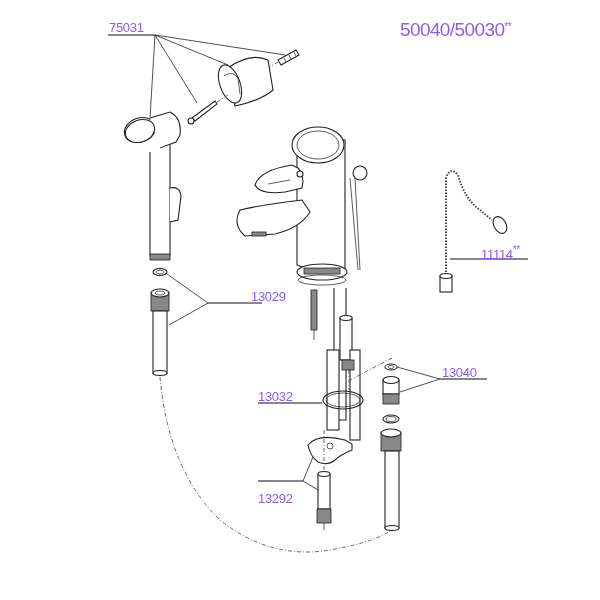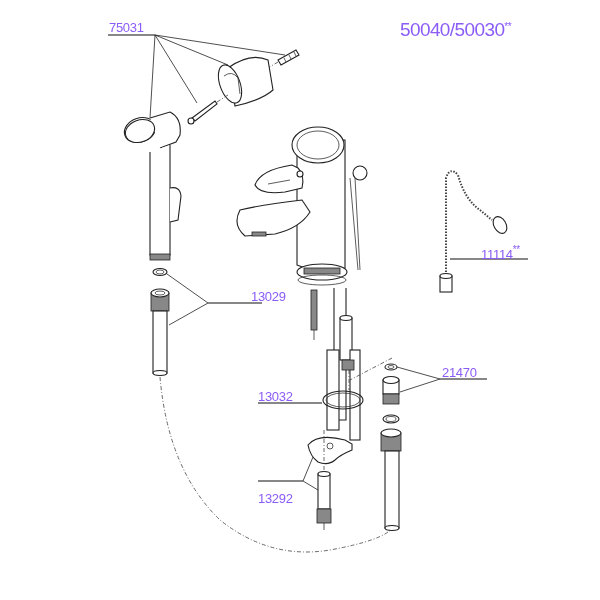--- a/index.html
+++ b/index.html
@@ -175,21 +175,21 @@
 
   <div class="label" style="left:214px; top:290px;margin-left:37px;">
     <span>13029</span>
   </div>
 
   <div class="label" style="left:481px; top:245px;">
     <span>11114</span><sup>**</sup>
   </div>
 
   <div class="label" style="left:442px; top:366px;">
-    <span>21470</span>
+    <span>13040</span>
   </div>
 
   <div class="label" style="left:258px; top:390px;text-align:center;">
     <span>13032</span>
   </div>
 
   <div class="label" style="left:258px; top:492px;">
     <span>13292</span>
   </div>
 </div>

